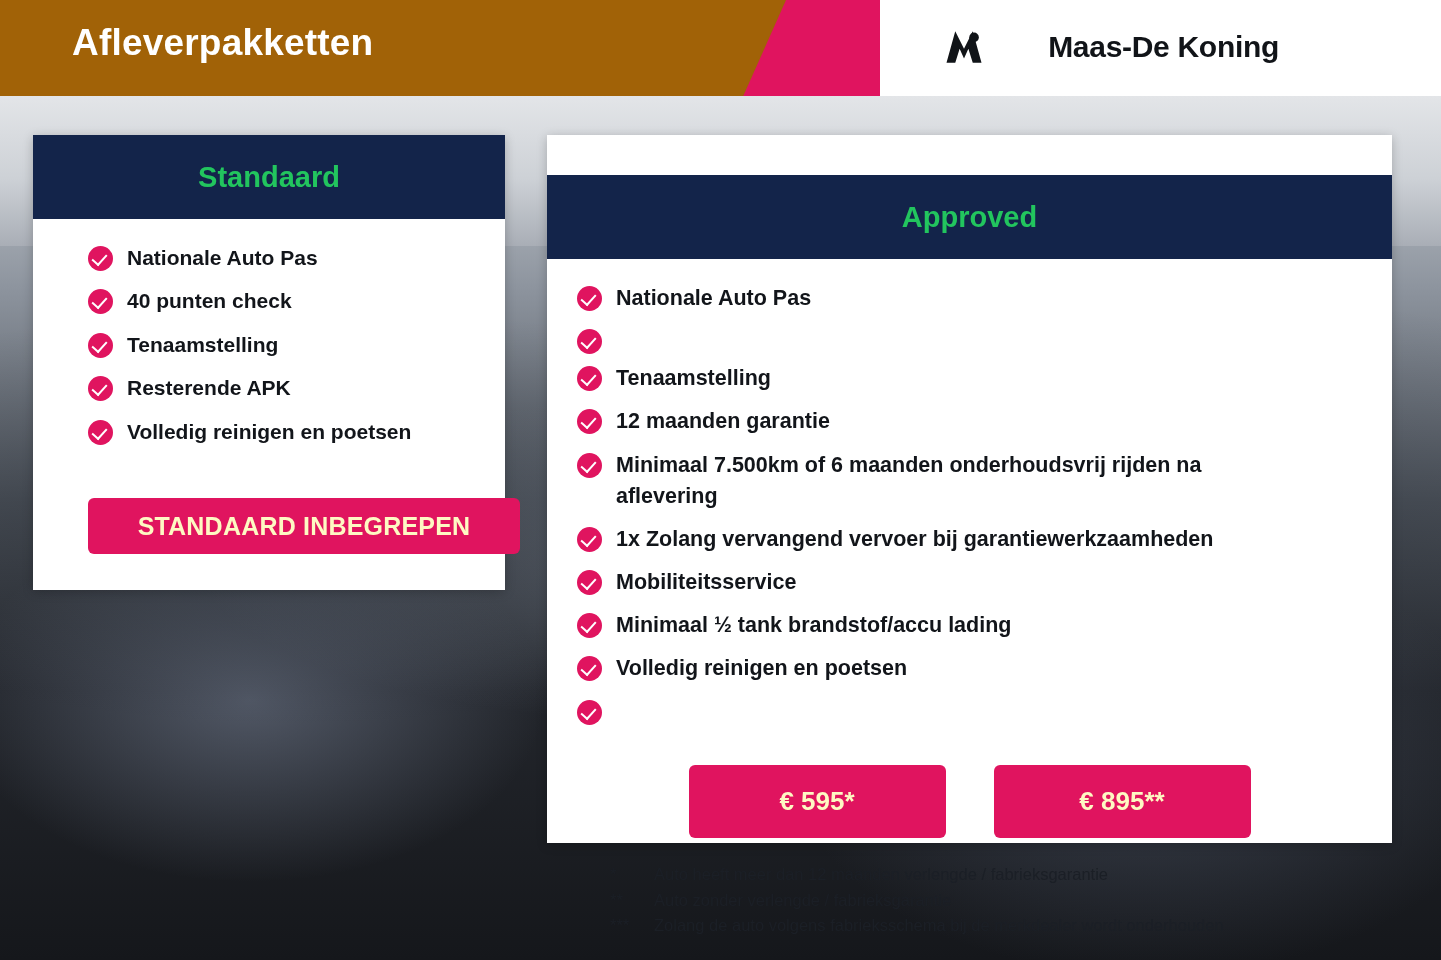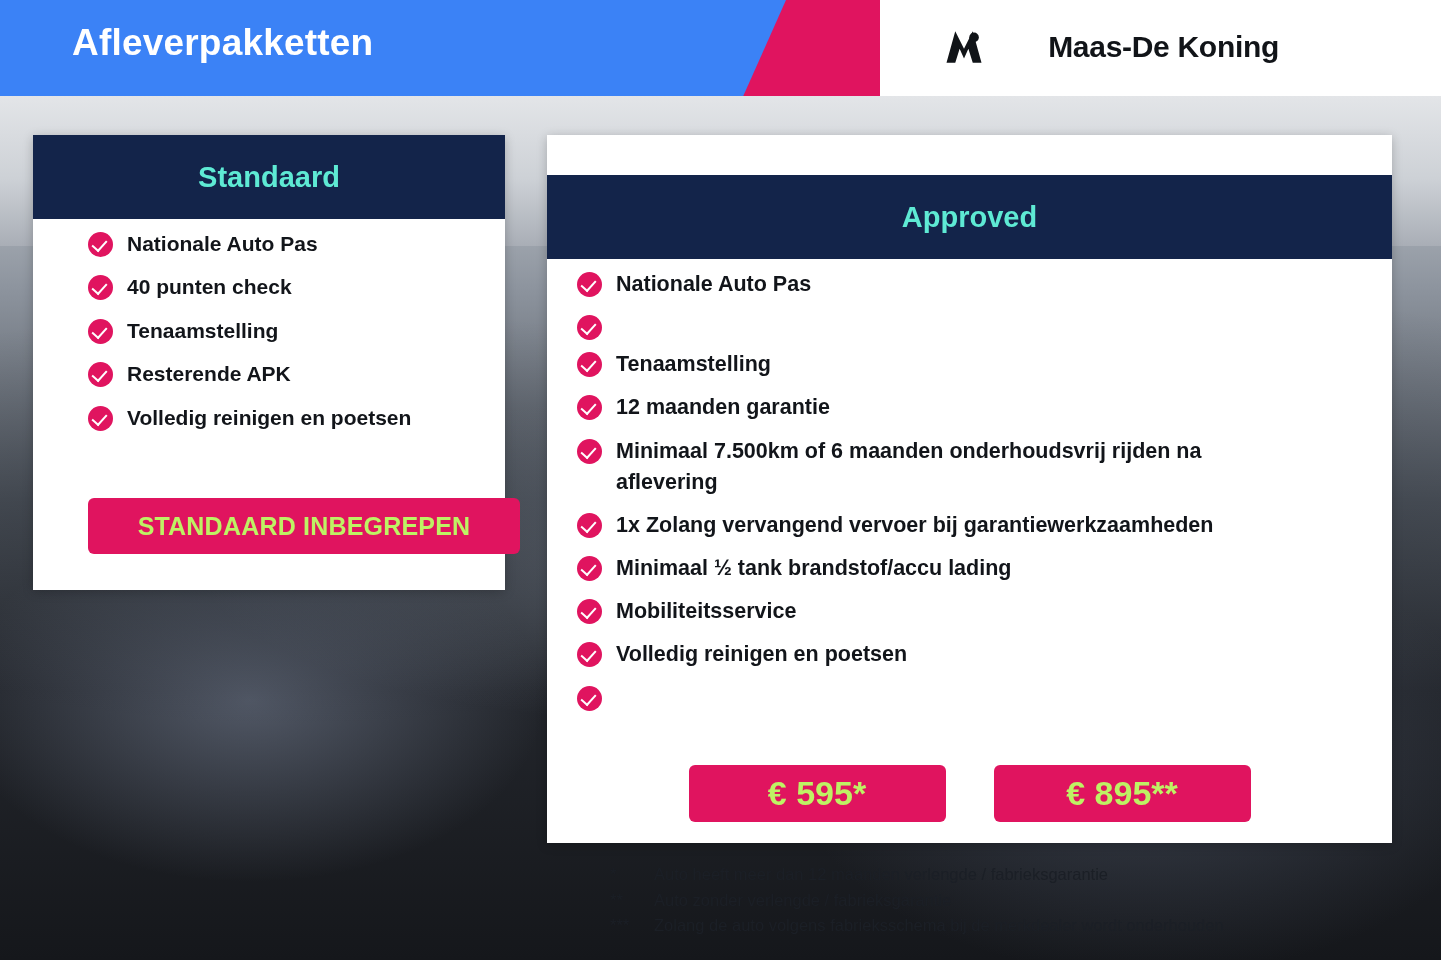--- a/index.html
+++ b/index.html
@@ -30,21 +30,21 @@
   #bg-veil {
     position: absolute; inset: 96px 0 0 0;
     background:
       radial-gradient(ellipse 900px 300px at 300px 420px, rgba(30,34,42,0.35), rgba(0,0,0,0) 70%),
       radial-gradient(ellipse 820px 320px at 1180px 420px, rgba(40,45,55,0.30), rgba(0,0,0,0) 70%);
   }
 
   
   #header {
     position: absolute; left: 0; top: 0; width: 1441px; height: 96px;
-    background: #3b82f6;
+    background: #a16207;
     overflow: hidden;
   }
   #header-slash {
     position: absolute; top: 0; left: 786px; width: 150px; height: 96px;
     background: #e0145f;
     transform: skewX(-24deg);
     transform-origin: top left;
   }
   #header-right {
     position: absolute; top: 0; left: 880px; right: 0; height: 96px;
@@ -67,30 +67,30 @@
   }
 
   
   .card {
     position: absolute;
     background: #ffffff;
     box-shadow: 0 2px 10px rgba(0,0,0,0.22);
   }
   .card-head {
     background: #13244a;
-    color: #5eead4;
+    color: #22c55e;
     font-size: 29px; font-weight: bold;
     display: flex; align-items: center; justify-content: center;
   }
   #card-standaard { left: 33px; top: 135px; width: 472px; height: 455px; }
   #card-standaard .card-head { height: 84px; }
   #card-approved { left: 547px; top: 135px; width: 845px; height: 708px; }
   #card-approved .card-head { height: 84px; margin-top: 40px; }
 
-  .feature-list { padding: 10px 0 0 0; }
+  .feature-list { padding: 10px 0 0 0; margin-top: 14px; }
   .feature {
     display: flex; align-items: flex-start; gap: 14px;
     padding: 0 0 0 55px;
     margin-bottom: 13px;
   }
   #card-approved .feature { padding-left: 30px; margin-bottom: 12px; }
   .check {
     flex: 0 0 auto;
     width: 25px; height: 25px; border-radius: 50%;
     background: #e0145f;
@@ -105,34 +105,34 @@
     border: solid #ffffff;
     border-width: 0 2.6px 2.6px 0;
     transform: rotate(42deg);
   }
   .feature-text {
     font-size: 21px; font-weight: bold; color: #12151a; line-height: 1.45;
   }
   #card-approved .feature-text { font-size: 21.5px; }
 
   .pill {
-    background: #e0145f; color: #bef264;
+    background: #e0145f; color: #fef9c3;
     font-weight: bold; text-align: center;
     border-radius: 6px;
     display: flex; align-items: center; justify-content: center;
   }
   #std-pill {
     position: absolute; left: 55px; top: 363px; width: 432px; height: 56px;
     font-size: 25px; letter-spacing: 0.2px;
   }
   #price-row {
     position: absolute; left: 0; right: 0; top: 630px;
     display: flex; justify-content: center; gap: 48px;
   }
-  .price-pill { width: 257px; height: 57px; font-size: 34px; }
+  .price-pill { width: 257px; height: 73px; font-size: 26px; }
 
   
   #footnotes {
     position: absolute; left: 610px; top: 862px; width: 800px;
     color: #1b1f26;
     font-size: 16.5px; line-height: 1.55;
   }
   .footnote { display: flex; gap: 10px; }
   .fn-mark { width: 34px; flex: 0 0 auto; }
 </style>
@@ -206,25 +206,25 @@
       <div class="feature" style="max-width:700px;">
         <span class="check"></span>
         <span class="feature-text">Minimaal 7.500km of 6 maanden onderhoudsvrij rijden na aflevering</span>
       </div>
       <div class="feature">
         <span class="check"></span>
         <span class="feature-text">1x Zolang vervangend vervoer bij garantiewerkzaamheden</span>
       </div>
       <div class="feature">
         <span class="check"></span>
+        <span class="feature-text">Mobiliteitsservice</span>
+      </div>
+      <div class="feature">
+        <span class="check"></span>
         <span class="feature-text">Minimaal ½ tank brandstof/accu lading</span>
-      </div>
-      <div class="feature">
-        <span class="check"></span>
-        <span class="feature-text">Mobiliteitsservice</span>
       </div>
       <div class="feature">
         <span class="check"></span>
         <span class="feature-text">Volledig reinigen en poetsen</span>
       </div>
       <div class="feature">
         <span class="check"></span>
       </div>
     </div>
     <div id="price-row">

